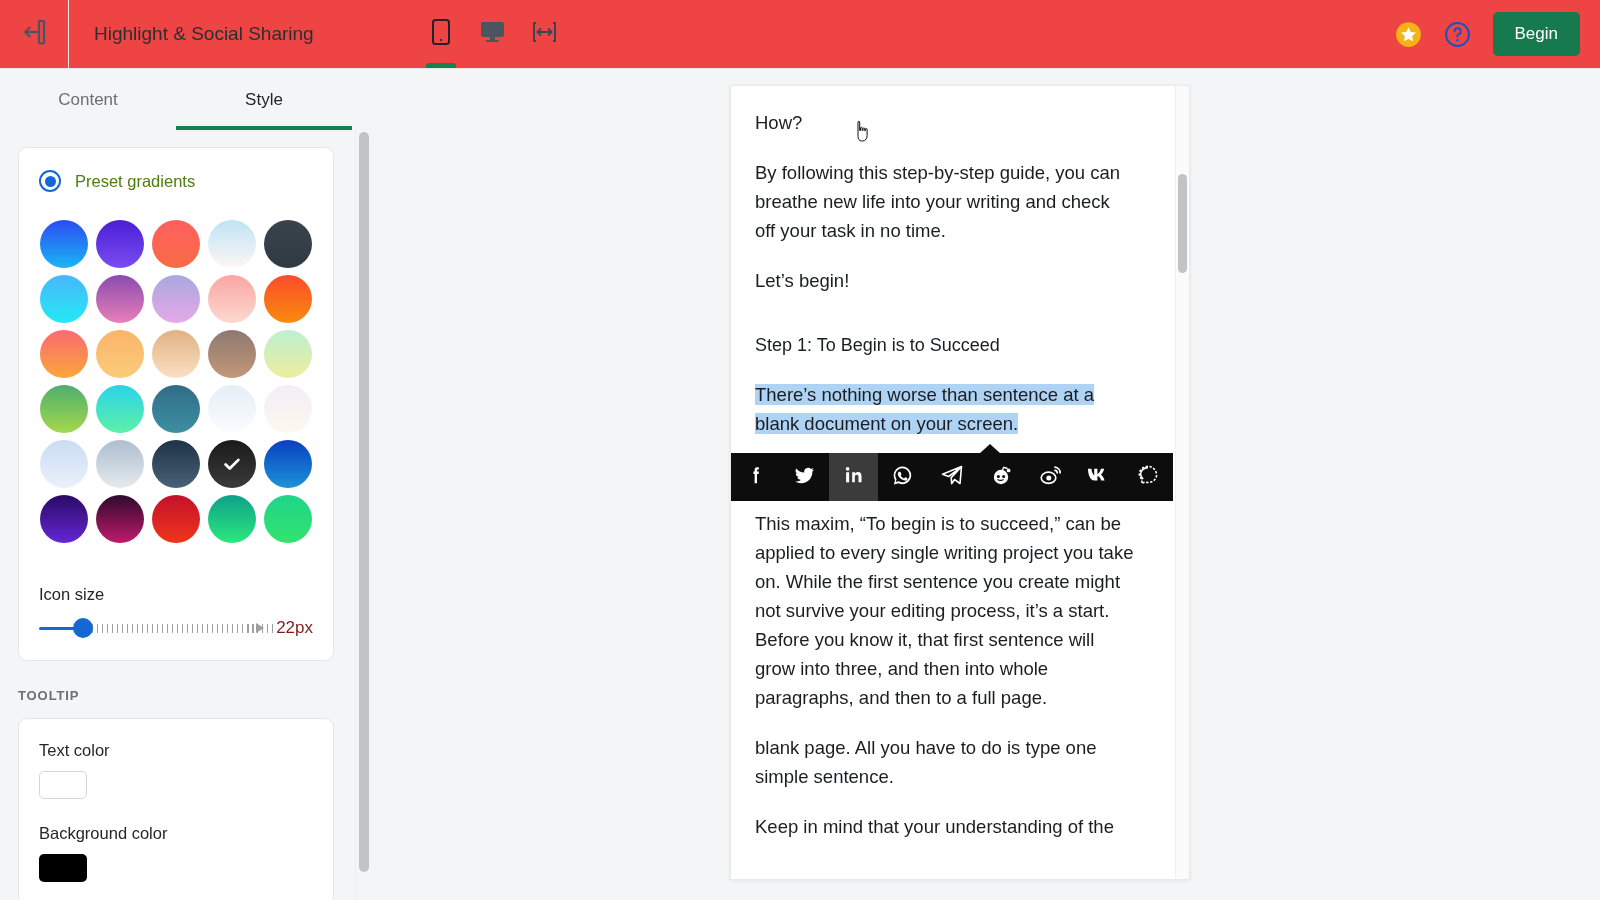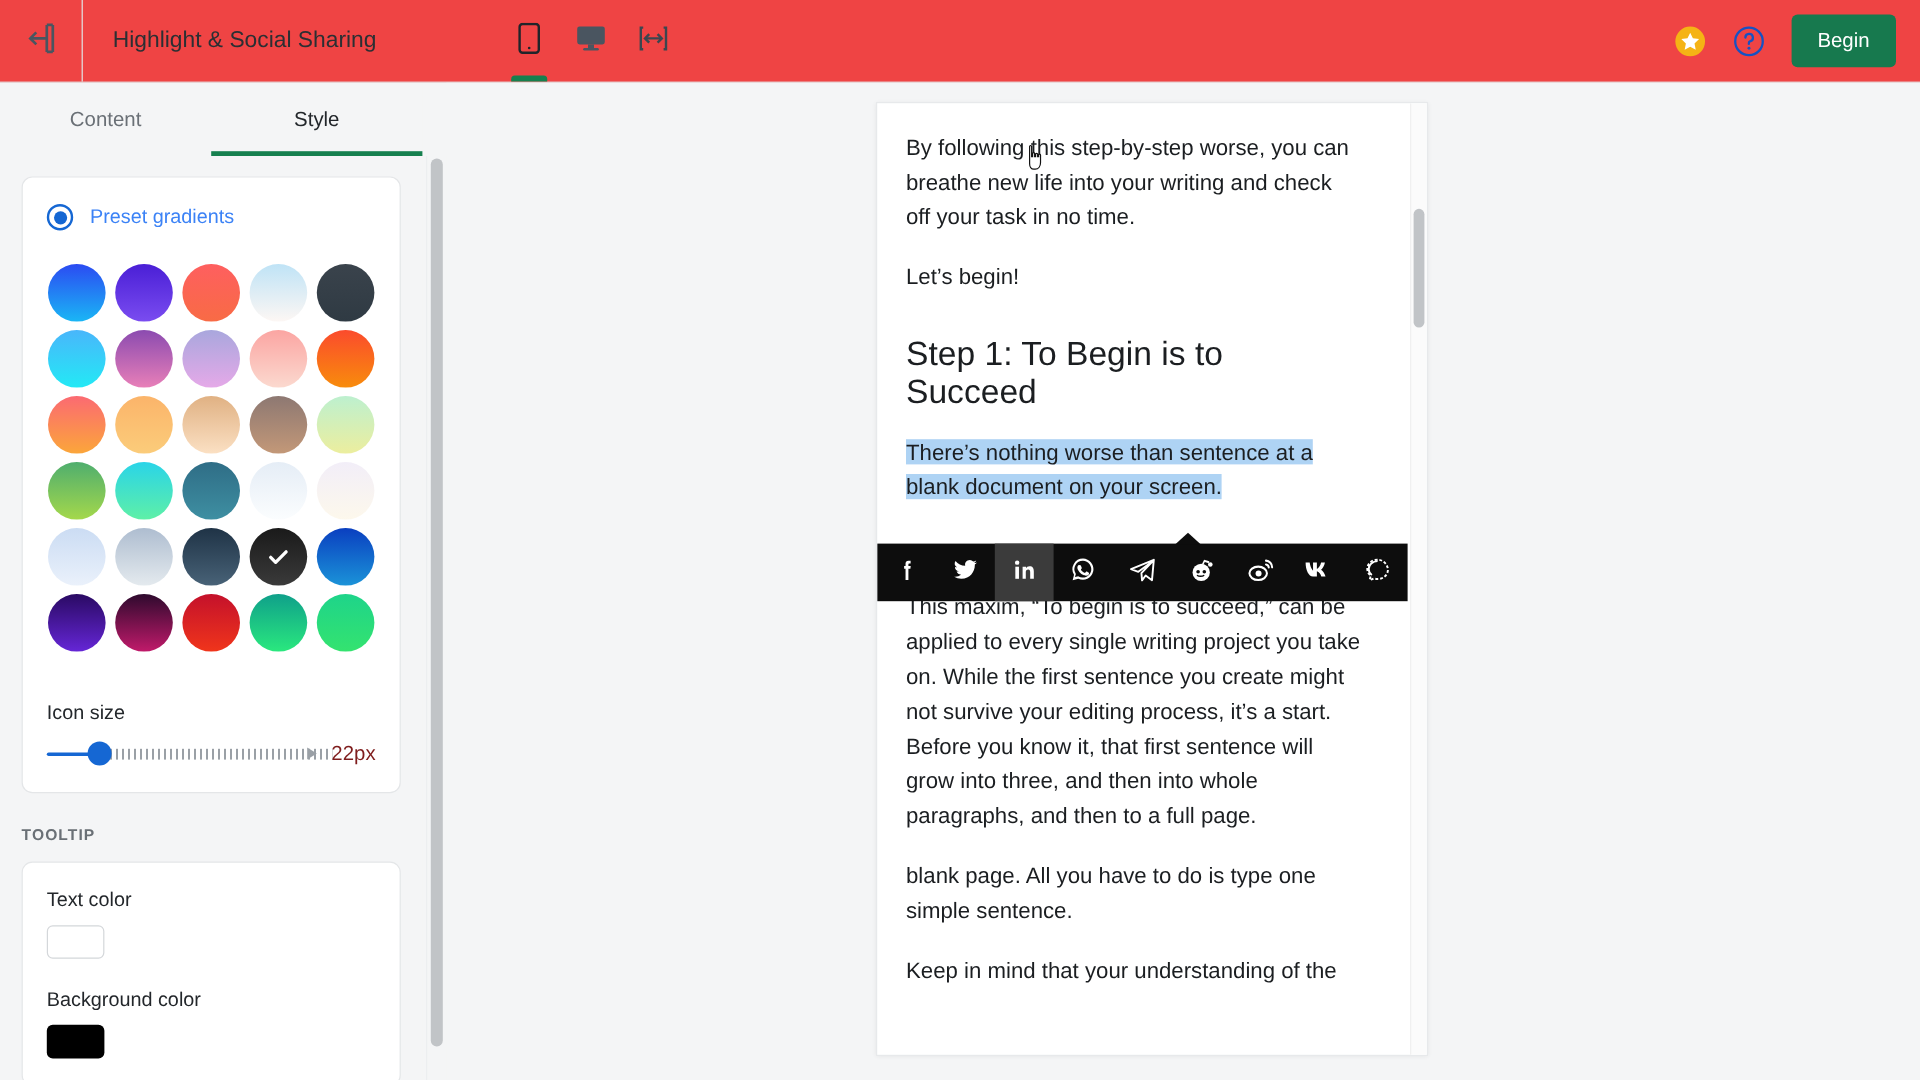--- a/index.html
+++ b/index.html
@@ -96,21 +96,21 @@
   .radio {
     width: 22px; height: 22px; border-radius: 50%;
     border: 2px solid #8b9197; flex: 0 0 22px;
     display: flex; align-items: center; justify-content: center;
   }
   .radio.checked { border-color: #1567d3; }
   .radio.checked::after {
     content: ""; width: 11px; height: 11px; border-radius: 50%;
     background: #1567d3;
   }
-  .radio-label { font-size: 16.5px; color: #3b82f6; }
+  .radio-label { font-size: 16.5px; color: #4d7c0f; }
 
   .swatch-grid {
     margin-top: 28px;
     display: grid; grid-template-columns: repeat(5, 1fr);
     row-gap: 7px; column-gap: 7px;
     justify-items: center;
   }
   .swatch {
     width: 48px; height: 48px; border-radius: 50%;
     cursor: pointer; position: relative;
@@ -193,21 +193,21 @@
     overflow: hidden;
   }
   .article {
     position: absolute; top: 0; left: 0;
     width: 428px; height: 795px;
     padding: 22px 24px 0 24px;
     font-size: 18.5px; line-height: 29px; color: #1b1e21;
   }
   .article p { margin-bottom: 21px; }
   .article h2 {
-    font-size: 28px; font-weight: normal; color: #1b1e21;
+    font-size: 18px; font-weight: normal; color: #1b1e21;
     margin: 34px 0 19px 0; line-height: 32px;
   }
   .hl { background: #aed3f4; }
   .p-hidden { visibility: hidden; }
 
   .prev-track {
     position: absolute; top: 0; right: 0;
     width: 14px; height: 795px; background: #fbfbfb;
     border-left: 1px solid #f0f0f0;
   }
@@ -385,21 +385,22 @@
   </div>
 </div>
 
 <div class="sb-scroll"></div>
 <div class="sb-thumb"></div>
 
 <div class="preview-area">
   <div class="phone">
 
     <div class="article" id="article">
-        <p>By following this step-by-step worse, you can breathe new life into your writing and check off your task in no time.</p>
+        <p>How?</p>
+        <p>By following this step-by-step guide, you can breathe new life into your writing and check off your task in no time.</p>
         <p>Let’s begin!</p>
         <h2>Step 1: To Begin is to Succeed</h2>
         <p><span class="hl">There’s nothing worse than sentence at a blank document on your screen.</span></p>
         <p class="p-hidden">But you don’t have to be afraid of the</p>
         <p>This maxim, “To begin is to succeed,” can be applied to every single writing project you take on. While the first sentence you create might not survive your editing process, it’s a start. Before you know it, that first sentence will grow into three, and then into whole paragraphs, and then to a full page.</p>
         <p>blank page. All you have to do is type one simple sentence.</p>
         <p>Keep in mind that your understanding of the</p>
       </div>
 
     <div class="social-bar">

